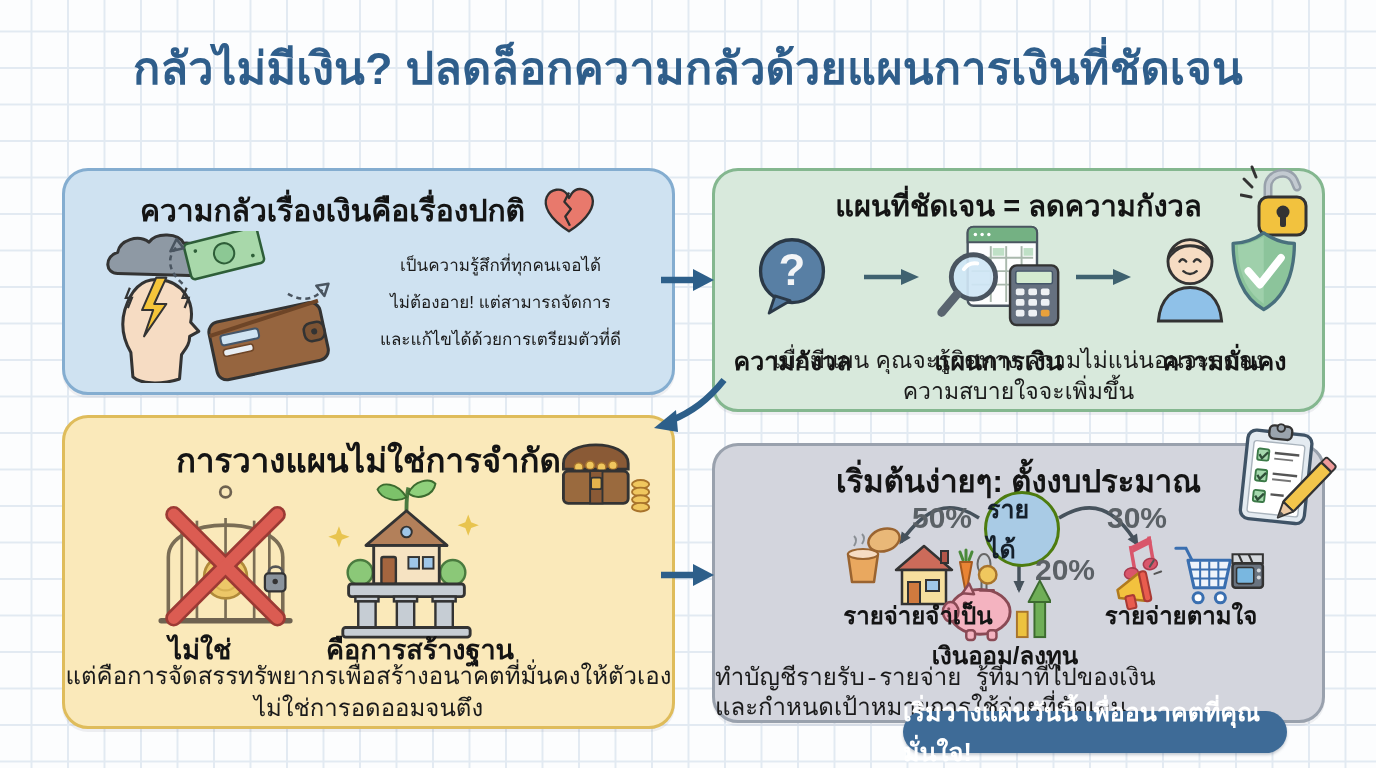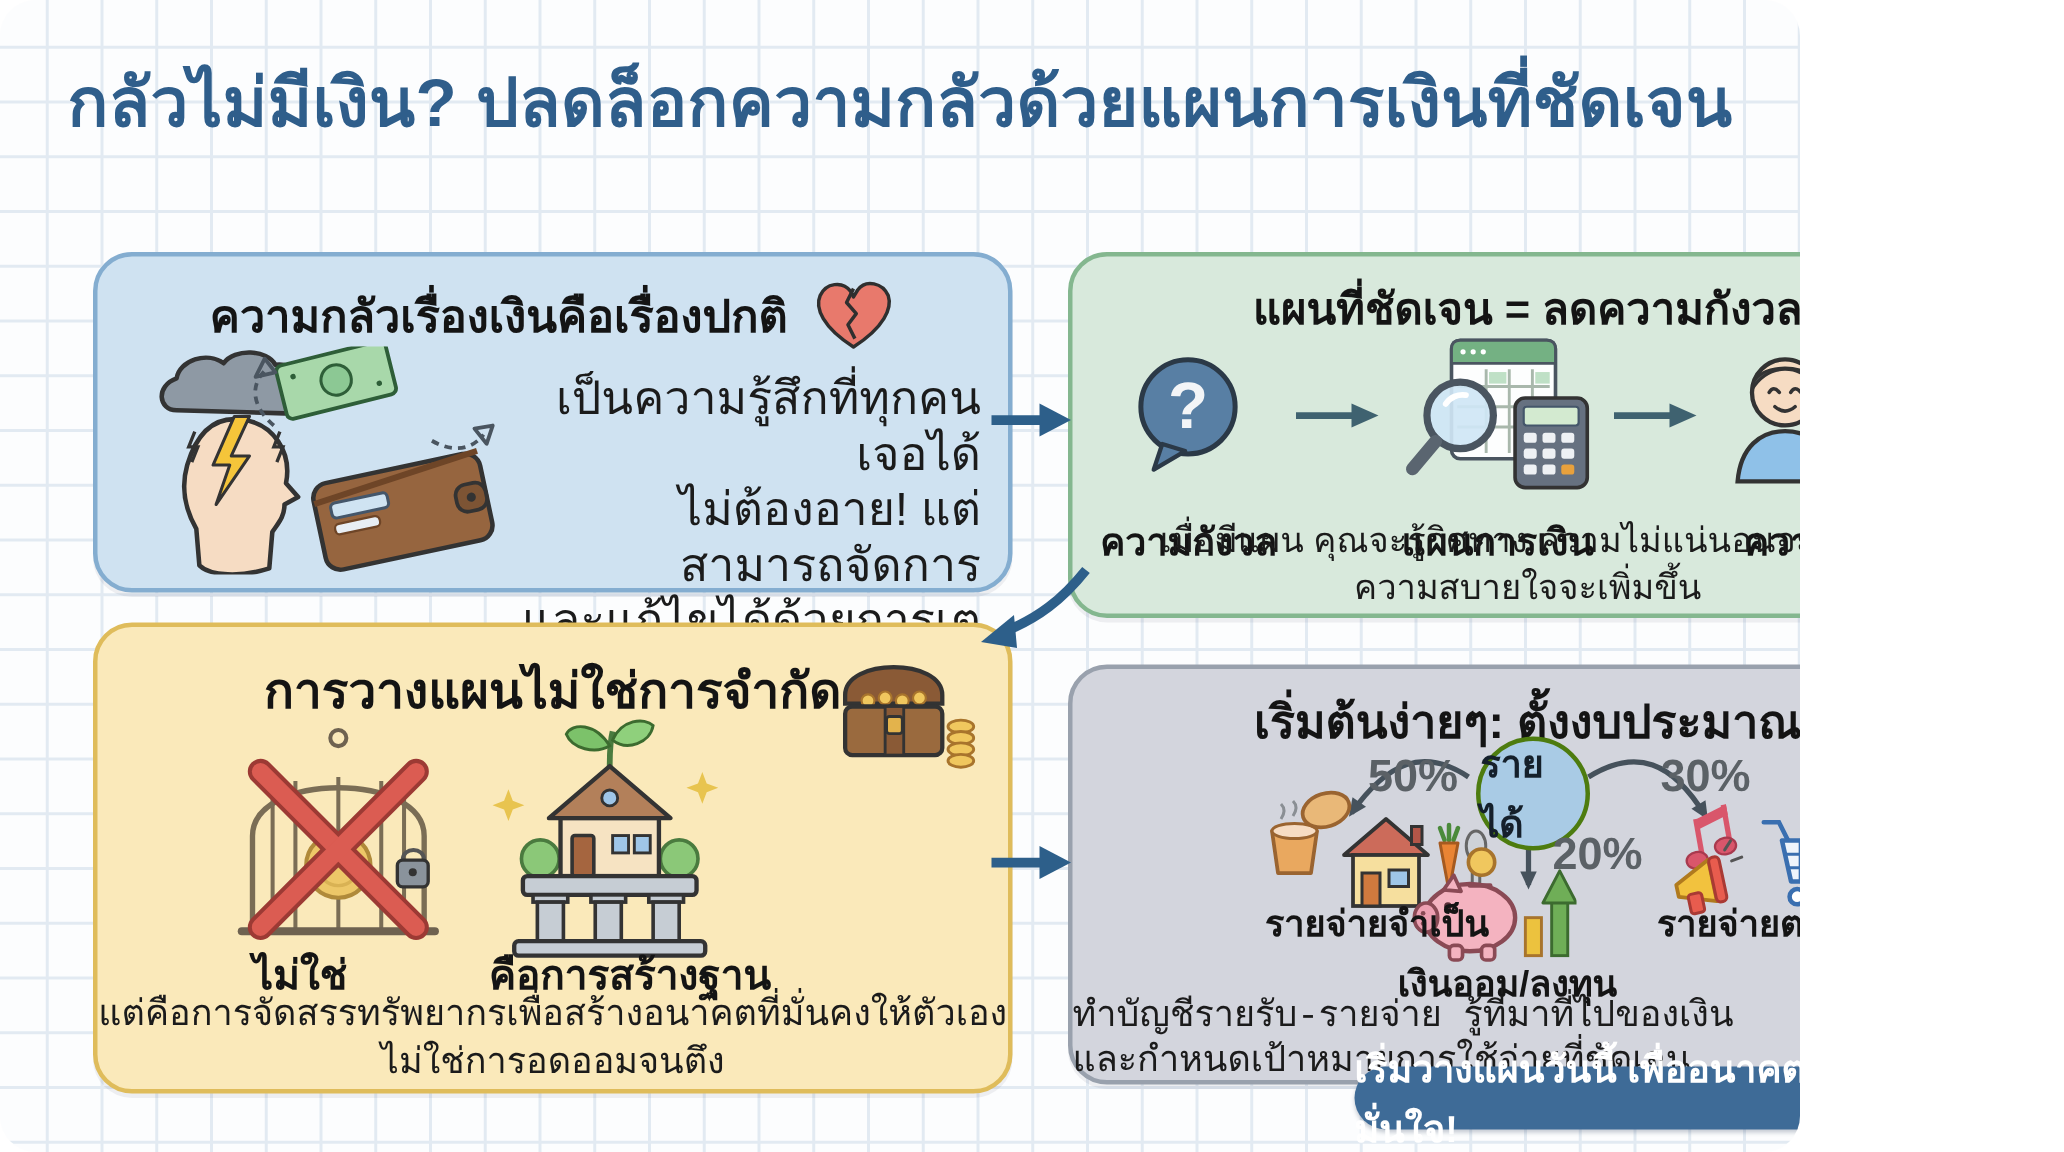--- a/index.html
+++ b/index.html
@@ -1,38 +1,38 @@
 <!DOCTYPE html>
 <html><head>
 <meta charset="utf-8">
 <style>
   html,body{margin:0;padding:0;}
   .canvas{
-    position:relative;width:1200px;height:768px;overflow:hidden;
+    position:relative;width:1376px;height:768px;overflow:hidden;
     font-family:"Liberation Sans","DejaVu Sans",sans-serif;color:#1b1b1b;
     background-color:#fcfdfe;
     background-image:linear-gradient(#e2eaf2 2px,transparent 2px),
                      linear-gradient(90deg,#e2eaf2 2px,transparent 2px);
-    background-size:36.5px 36.5px;background-position:-6px -6px;border-radius:24px;
+    background-size:36.5px 36.5px;background-position:-6px -6px;
   }
   .main-title{position:absolute;top:32px;left:0;width:100%;text-align:center;
     font-size:45px;font-weight:800;color:#2f5e8b;letter-spacing:.2px;}
   .subtitle{position:absolute;top:99px;left:0;width:100%;text-align:center;
     font-size:28px;font-weight:500;color:#26282a;}
   .box{position:absolute;border-radius:26px;border:3px solid;box-shadow:0 3px 0 rgba(60,70,90,.08);}
   .box h2{margin:0;text-align:center;color:#141414;}
   .box-fear{left:62px;top:168px;width:607px;height:221px;background:#cfe2f1;border-color:#84add0;}
   .box-plan{left:712px;top:168px;width:607px;height:238px;background:#d8e9dc;border-color:#84b78f;}
   .box-restrict{left:62px;top:415px;width:607px;height:308px;background:#fae9ba;border-color:#dfbc5b;}
   .box-budget{left:712px;top:443px;width:607px;height:274px;background:#d3d5dd;border-color:#99a1ad;}
   .title-row{margin-top:14px;display:flex;justify-content:center;align-items:center;gap:16px;}
   .box-fear h2{font-size:30px;font-weight:800;}
   .fear-content{position:absolute;left:0;top:60px;right:0;display:flex;}
   .fear-icons{margin-left:20px;flex:0 0 auto;}
-  .fear-text{flex:1;text-align:right;font-size:31px;line-height:37px;font-weight:500;
+  .fear-text{flex:1;text-align:center;font-size:17px;line-height:37px;font-weight:500;
     margin-top:16px;padding-right:18px;}
   .box-plan h2{margin-top:12px;font-size:29px;font-weight:800;}
   .lock-wrap{position:absolute;right:12px;top:-14px;}
   .steps{position:absolute;left:0;right:0;top:54px;display:flex;justify-content:center;align-items:flex-start;}
   .step{display:flex;flex-direction:column;align-items:center;}
   .step-icon{height:100px;display:flex;align-items:center;justify-content:center;}
   .step-label{font-size:25px;font-weight:700;margin-top:16px;color:#141414;}
   .step-arrow{margin:42px 10px 0;}
   .plan-caption{position:absolute;left:0;right:0;top:174px;text-align:center;
     font-size:23px;line-height:31px;font-weight:500;}

